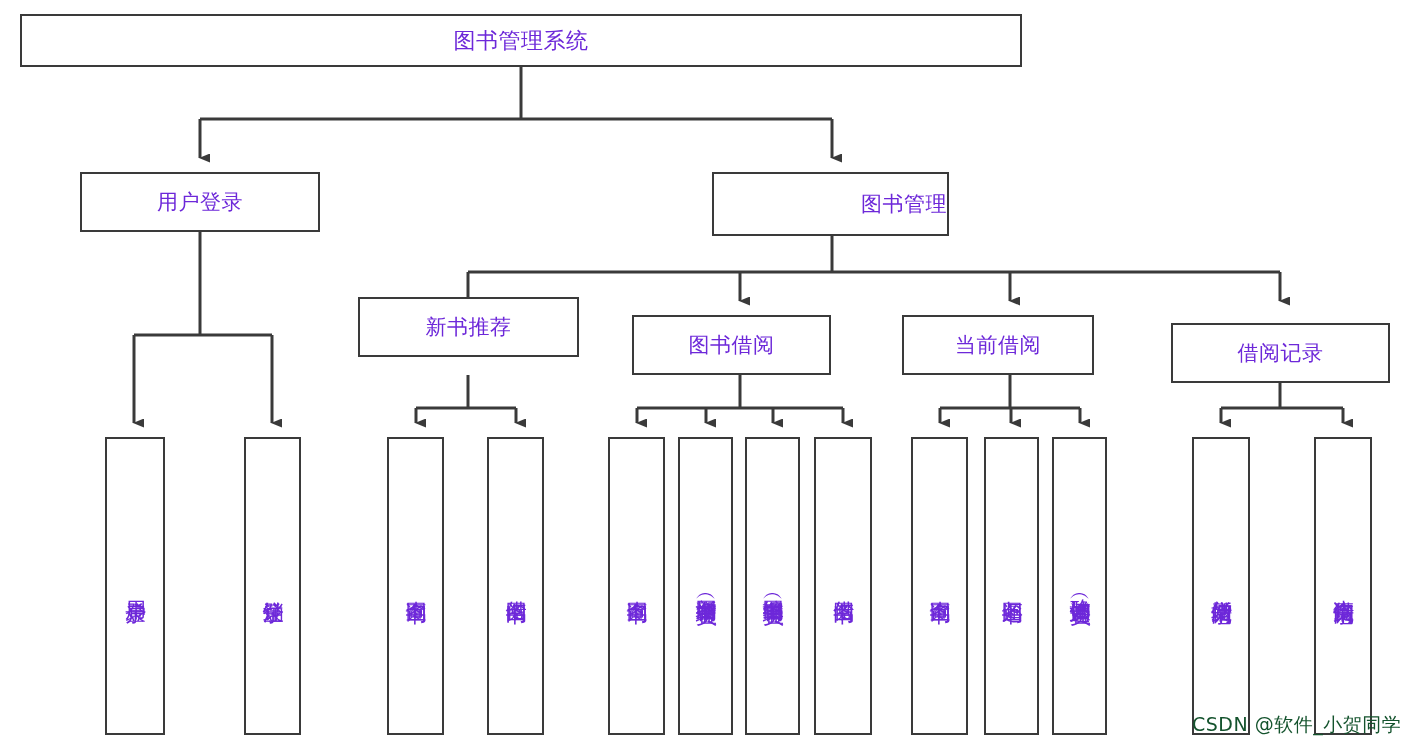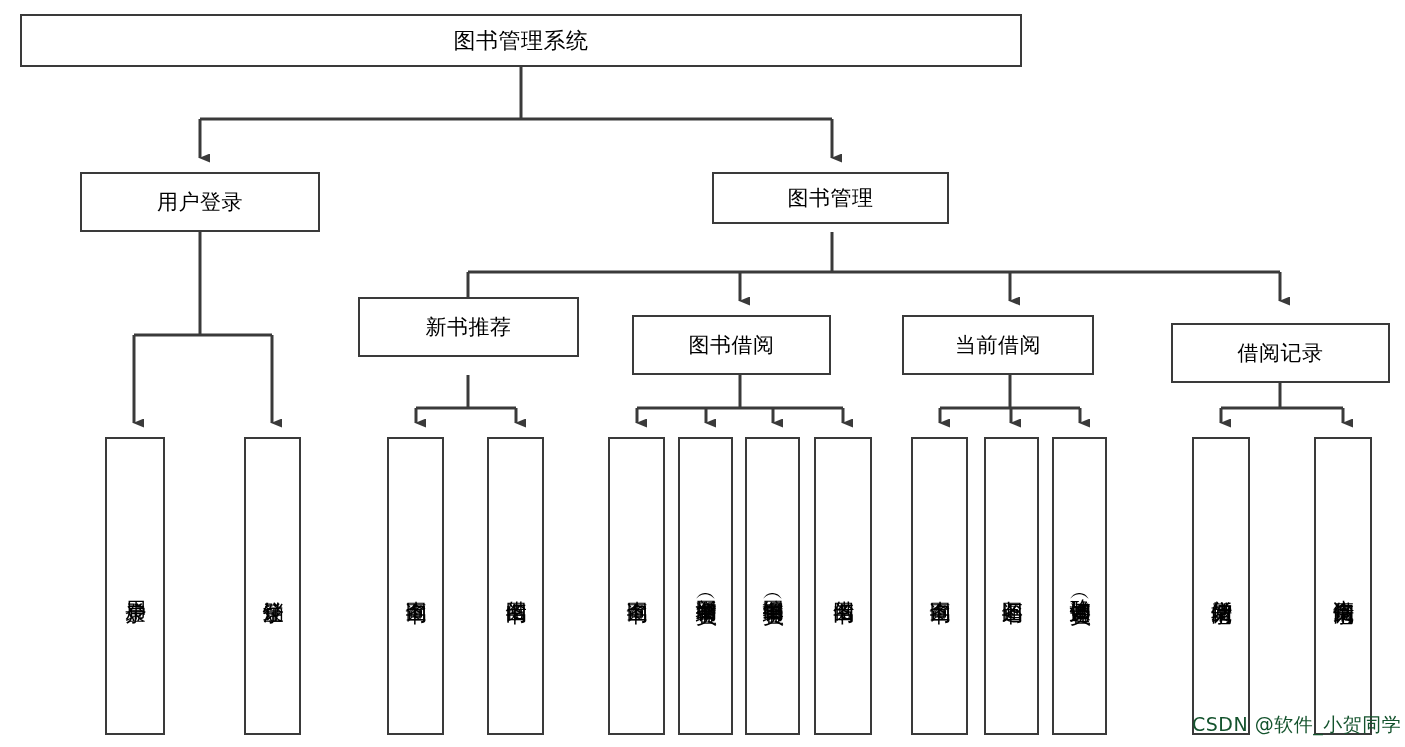--- a/index.html
+++ b/index.html
@@ -26,21 +26,21 @@
     height: 747px;
   }
   .node {
     position: absolute;
     box-sizing: border-box;
     background: #ffffff;
     border: 2px solid #3a3a3a;
     display: flex;
     align-items: center;
     justify-content: center;
-    color: #000000;
+    color: #6d28d9;
     font-family: Liberation Serif, serif;
   }
   .node-h {
     
   }
   .node-h .node-label {
     font-size: 21px;
     line-height: 1.25;
     letter-spacing: 0.5px;
     white-space: nowrap;
@@ -128,21 +128,21 @@
     </g>
   </svg>
 
   <div class="node node-h" id="root-node" style="left:20px; top:14px; width:1002px; height:53px;">
     <span class="node-label">图书管理系统</span>
   </div>
 
   <div class="node node-h" style="left:80px; top:172px; width:240px; height:60px;">
     <span class="node-label">用户登录</span>
   </div>
-  <div class="node node-h" style="left:712px; top:172px; width:237px; height:52px;">
+  <div class="node node-h" style="left:712px; top:172px; width:237px; height:64px;justify-content:flex-end;">
     <span class="node-label">图书管理</span>
   </div>
 
   <div class="node node-h" style="left:358px; top:297px; width:221px; height:60px;">
     <span class="node-label">新书推荐</span>
   </div>
   <div class="node node-h" style="left:632px; top:315px; width:199px; height:60px;">
     <span class="node-label">图书借阅</span>
   </div>
   <div class="node node-h" style="left:902px; top:315px; width:192px; height:60px;">

